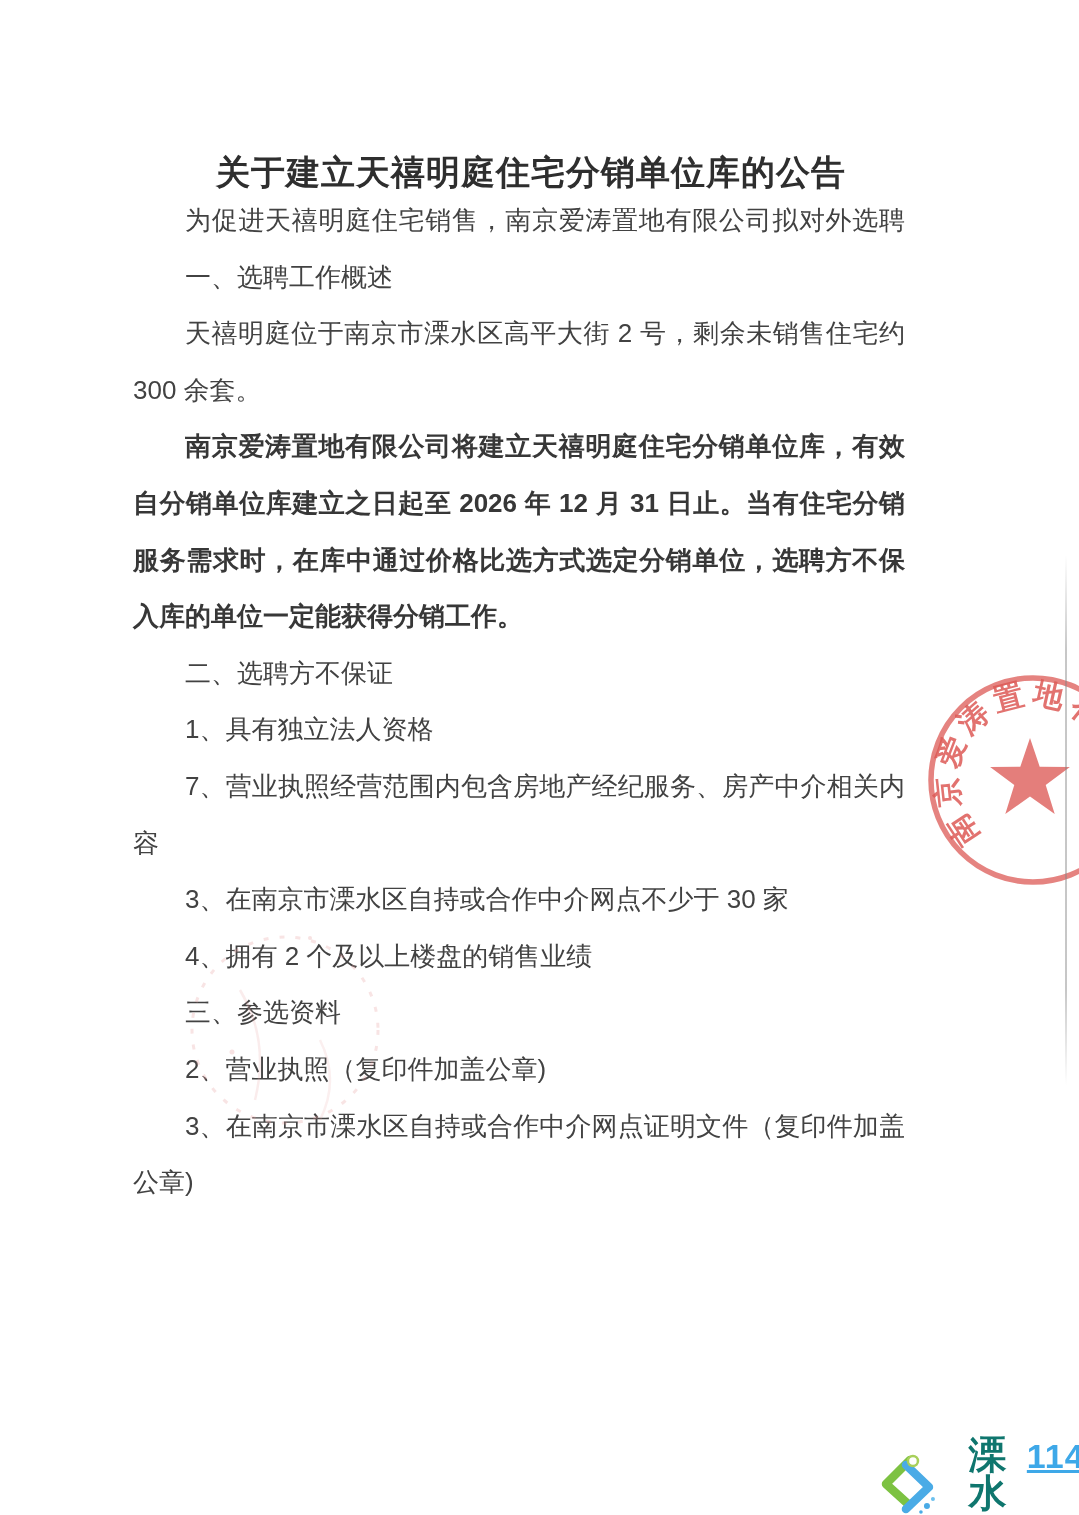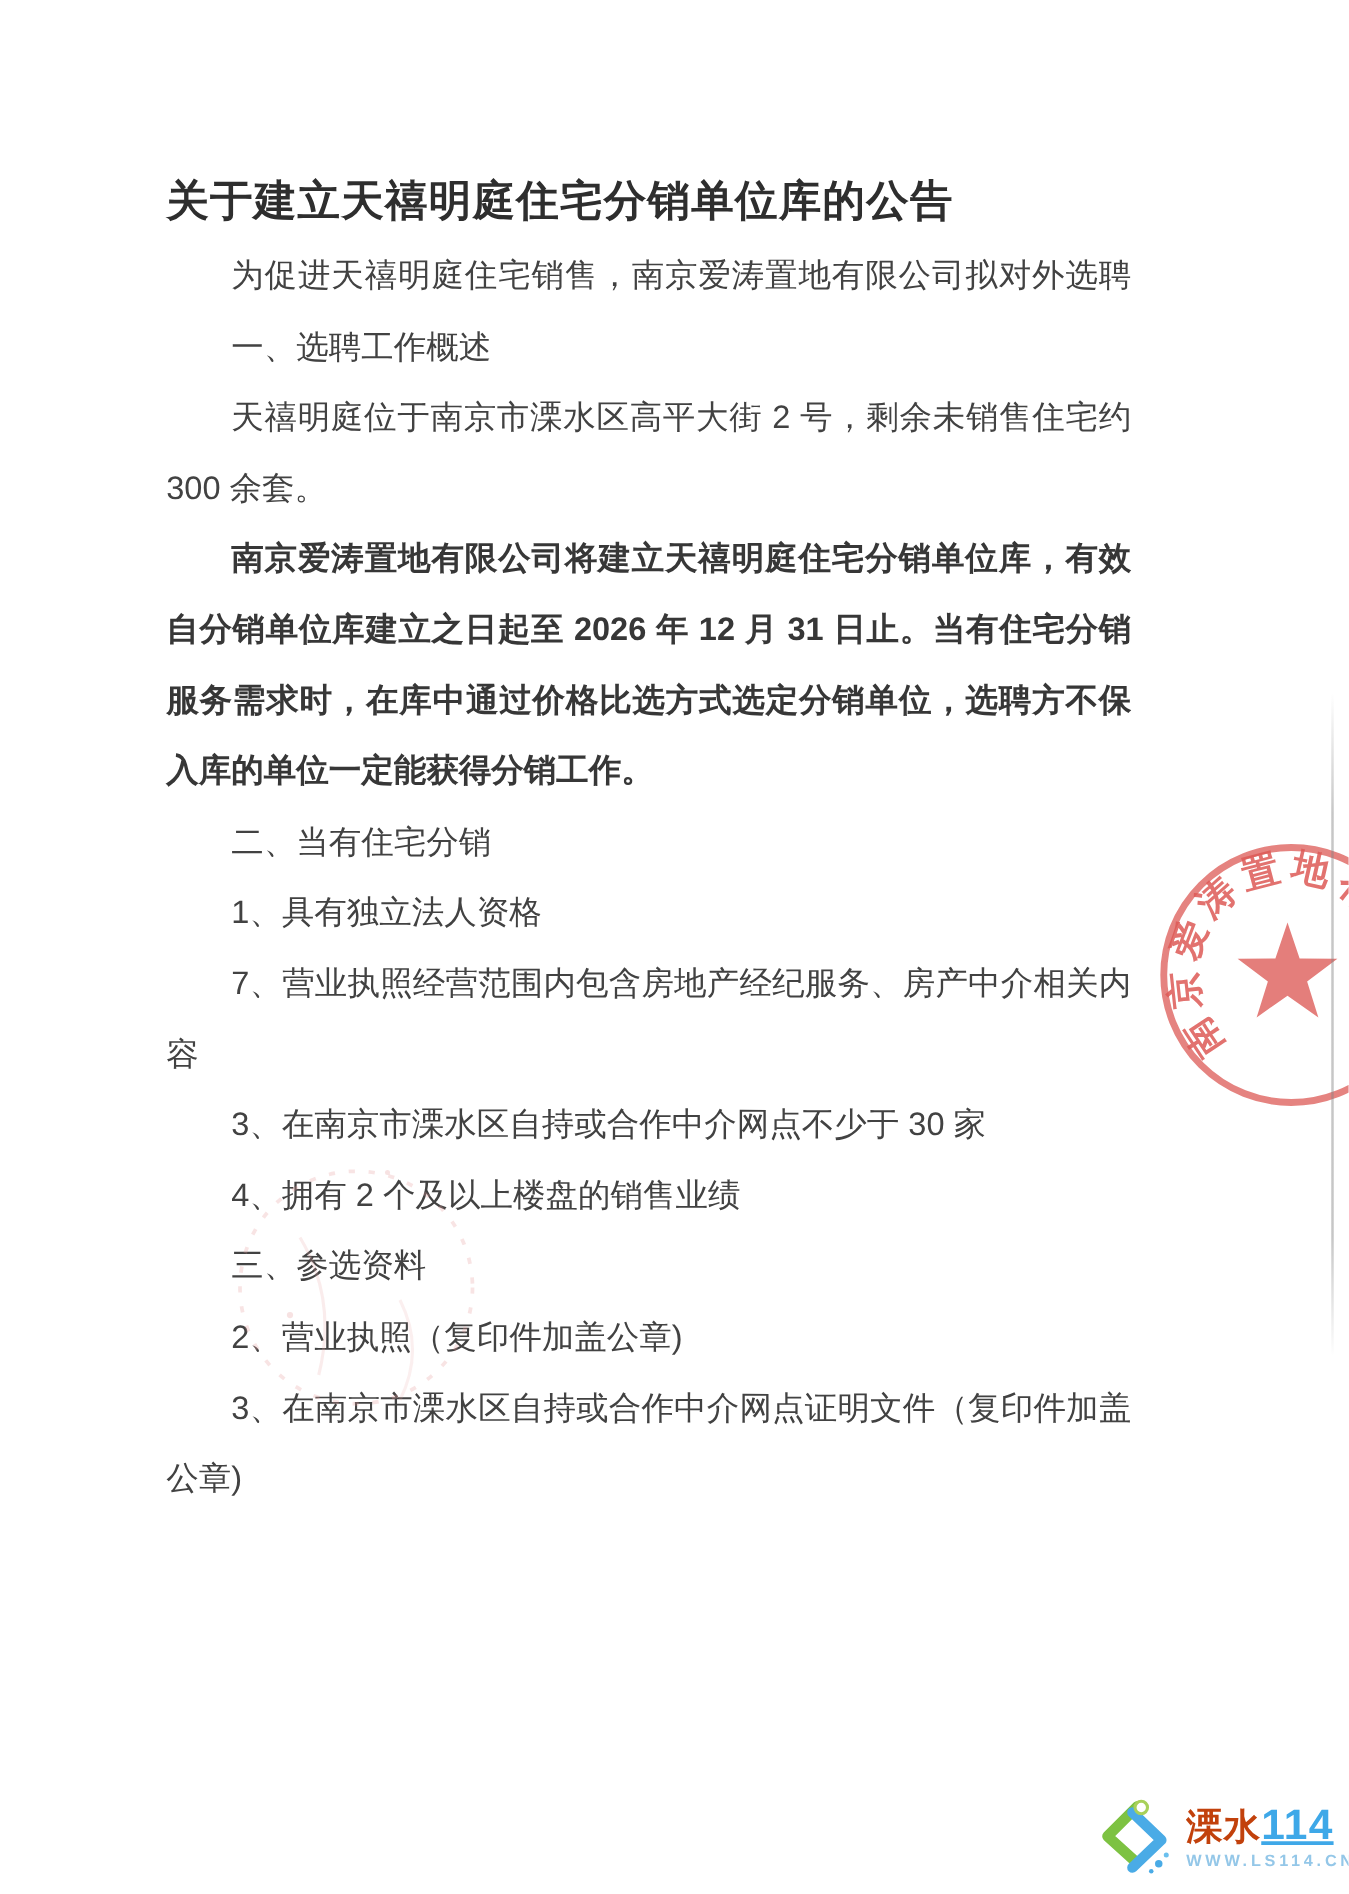--- a/index.html
+++ b/index.html
@@ -3,21 +3,21 @@
 <meta charset="utf-8">
 <style>
   html,body { margin:0; padding:0; background:#ffffff; }
   .page {
     position:relative; width:1079px; height:1515px;
     background:#ffffff; overflow:hidden;
     font-family:"Liberation Sans","DejaVu Sans",sans-serif;
   }
   .doc-title {
     position:absolute; left:133px; top:138px; width:772px;
-    margin:0; 
+    margin:12px; text-align:center;
     font-size:34px; font-weight:700; color:#2e2e2e; letter-spacing:1px;
   }
   .doc-body {
     position:absolute; left:133px; top:192px; width:772px;
     font-size:26px; color:#424242;
   }
   .line { height:56.6px; line-height:56.6px; white-space:nowrap; }
   .line.j { white-space:normal; text-align:justify; text-align-last:justify; overflow:hidden; }
   .line.ind { text-indent:52px; }
   .line.b { font-weight:700; color:#373737; }
@@ -34,41 +34,41 @@
     background:linear-gradient(to bottom, rgba(130,130,130,0), rgba(130,130,130,0.45) 18%, rgba(130,130,130,0.45) 82%, rgba(130,130,130,0));
   }
 
   
   .watermark {
     position:absolute; left:876px; top:1436px;
     display:flex; align-items:center; gap:9px;
   }
   .wm-text { display:flex; flex-direction:column; }
   .wm-brand { display:flex; align-items:baseline; line-height:1; }
-  .wm-cn { font-size:29px; font-weight:700; color:#c2410c; letter-spacing:1px; }
+  .wm-cn { font-size:38px; font-weight:700; color:#0f766e; letter-spacing:1px;text-align:center; }
   .wm-num { font-size:34px; font-weight:800; color:#3ea8e8; letter-spacing:1px;text-decoration:underline; }
   .wm-url { font-size:13px; font-weight:700; color:#94c7e8; letter-spacing:3px; margin-top:4px; }
 </style>
 </head>
 <body>
 
 <div class="page">
 
   <h1 class="doc-title">关于建立天禧明庭住宅分销单位库的公告</h1>
 
   <div class="doc-body" id="doc-body">
       <div class="line ind j">为促进天禧明庭住宅销售，南京爱涛置地有限公司拟对外选聘天</div>
       <div class="line ind">一、选聘工作概述</div>
       <div class="line ind j">天禧明庭位于南京市溧水区高平大街 2 号，剩余未销售住宅约</div>
       <div class="line">300 余套。</div>
       <div class="line ind b j">南京爱涛置地有限公司将建立天禧明庭住宅分销单位库，有效期</div>
       <div class="line b j">自分销单位库建立之日起至 2026 年 12 月 31 日止。当有住宅分销</div>
       <div class="line b j">服务需求时，在库中通过价格比选方式选定分销单位，选聘方不保证</div>
       <div class="line b">入库的单位一定能获得分销工作。</div>
-      <div class="line ind">二、当有住宅分销</div>
+      <div class="line ind">二、选聘方不保证</div>
       <div class="line ind">1、具有独立法人资格</div>
       <div class="line ind j">7、营业执照经营范围内包含房地产经纪服务、房产中介相关内</div>
       <div class="line">容</div>
       <div class="line ind">3、在南京市溧水区自持或合作中介网点不少于 30 家</div>
       <div class="line ind">4、拥有 2 个及以上楼盘的销售业绩</div>
       <div class="line ind">三、参选资料</div>
       <div class="line ind">2、营业执照（复印件加盖公章)</div>
       <div class="line ind j">3、在南京市溧水区自持或合作中介网点证明文件（复印件加盖</div>
       <div class="line">公章)</div>
     </div>

